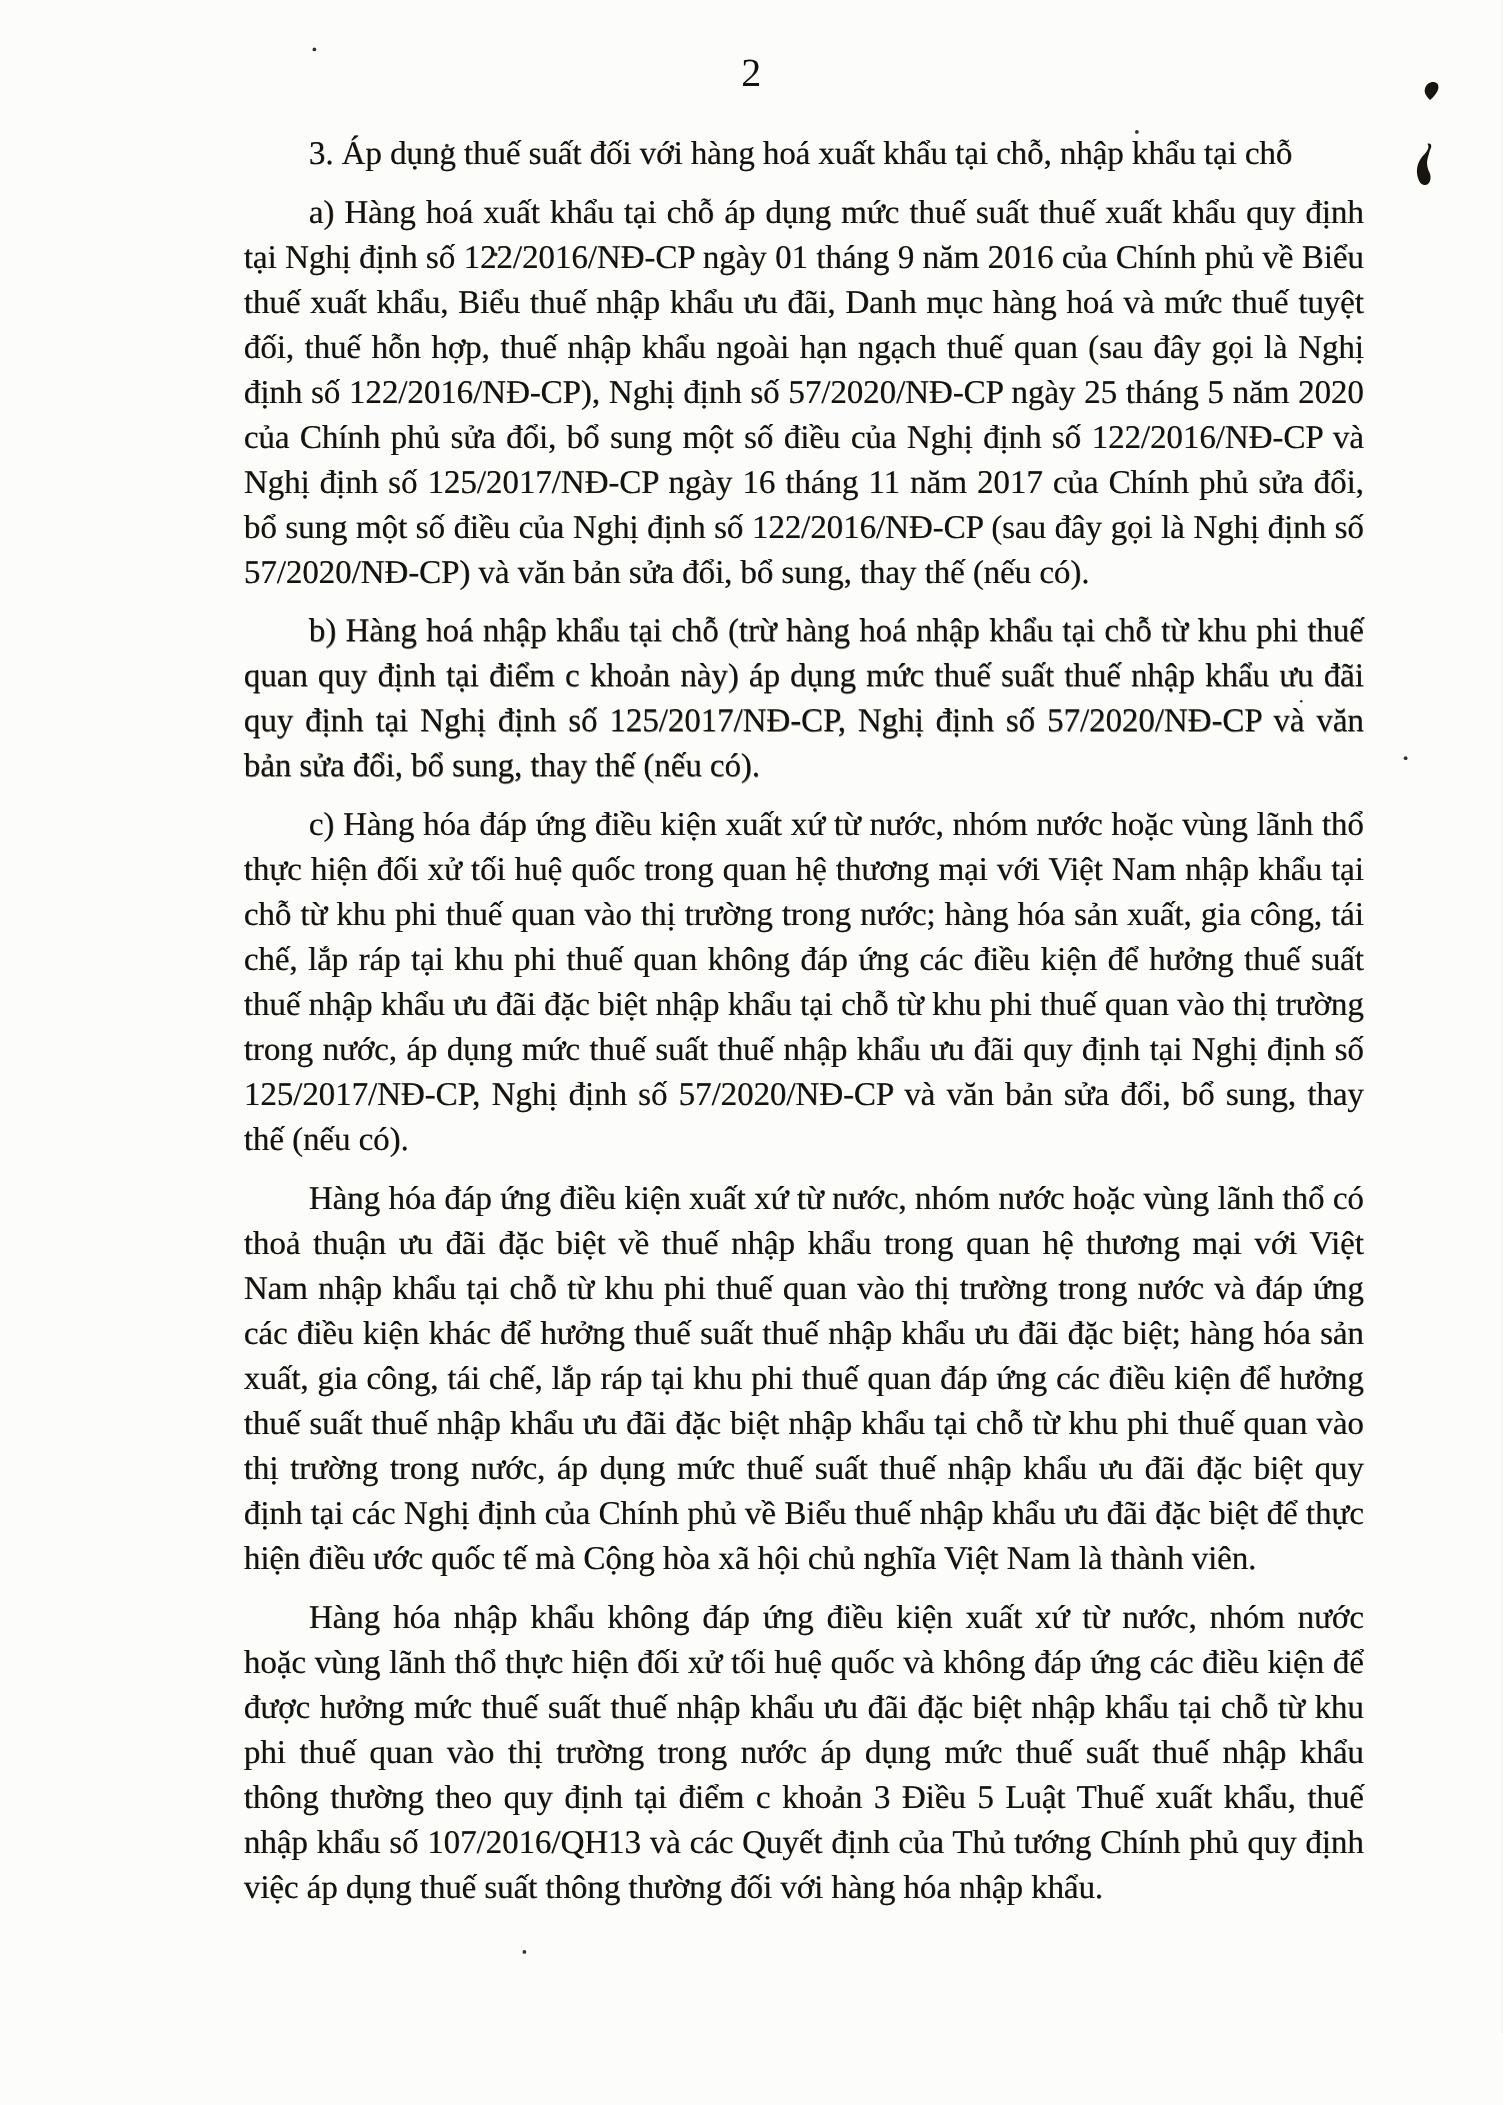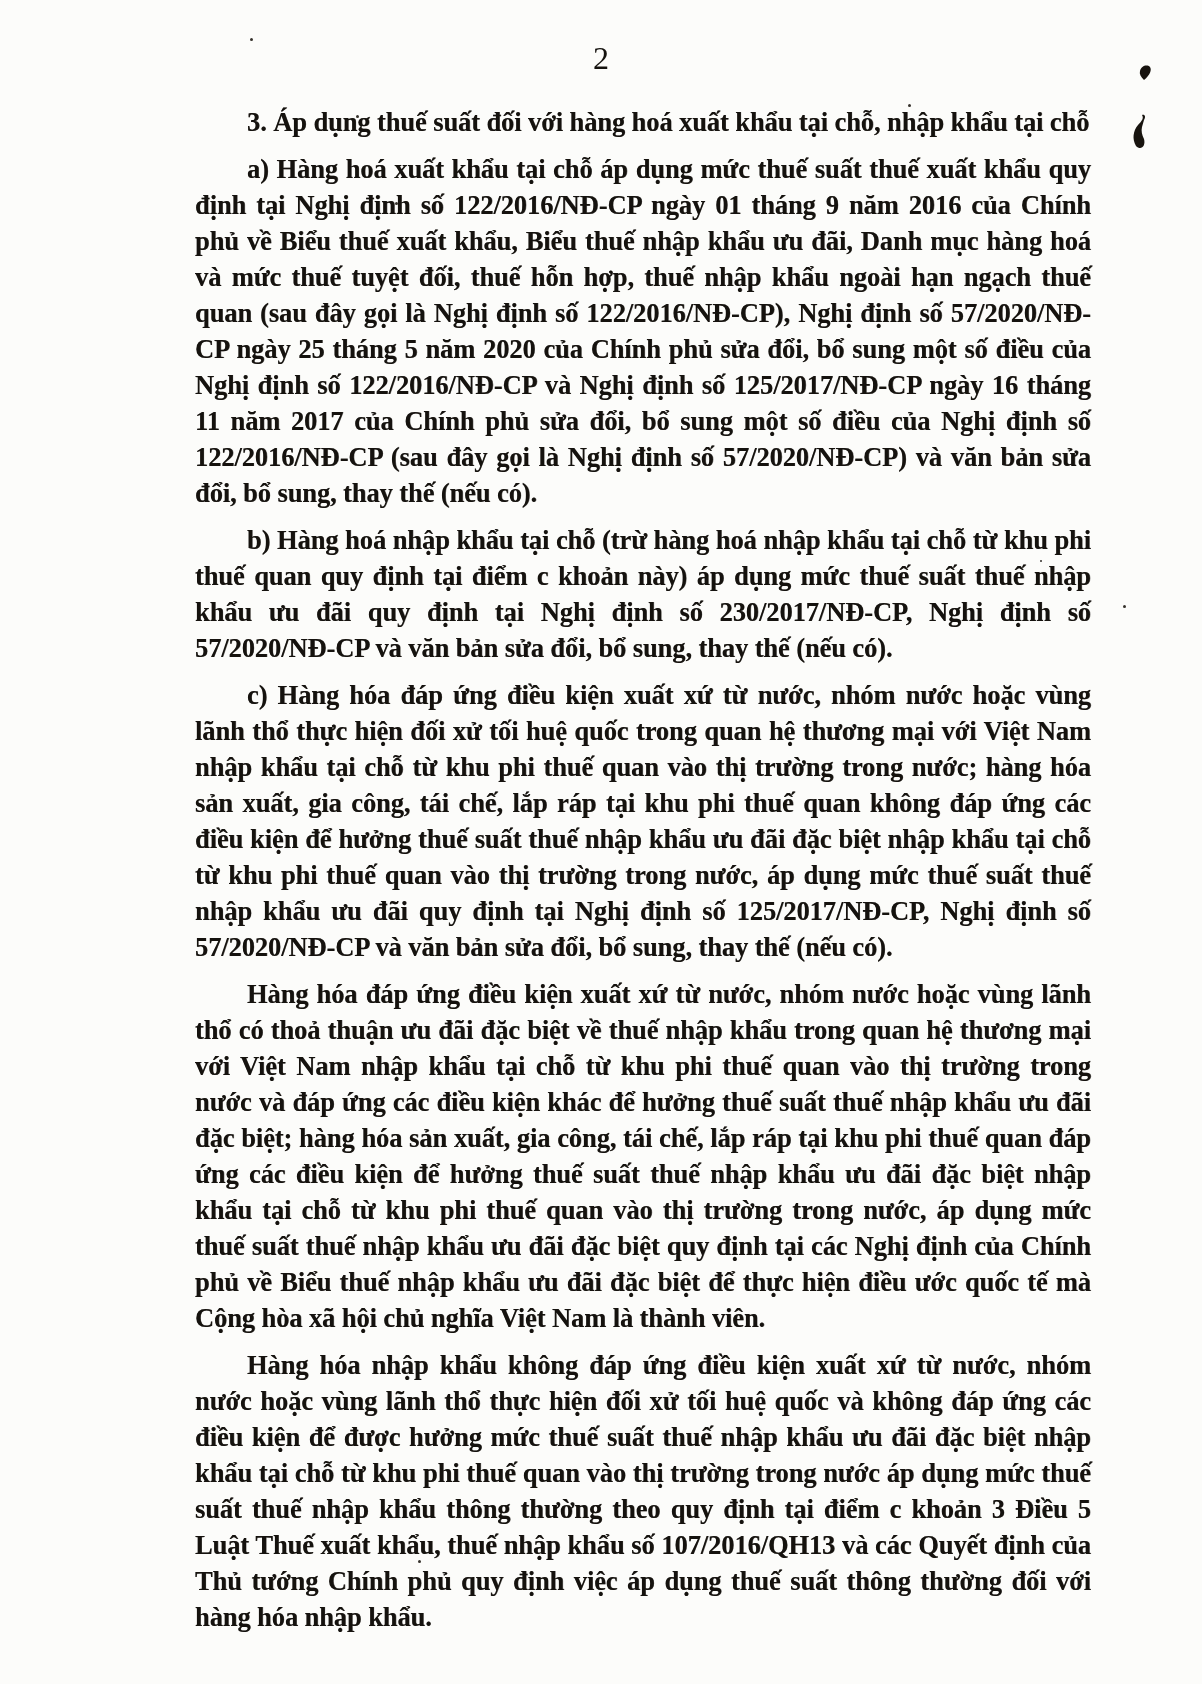--- a/index.html
+++ b/index.html
@@ -22,40 +22,39 @@
     position:absolute; left:195px; top:104px; width:896px;
     font-size:26.5px;
     line-height:36px;
     letter-spacing:-0.1px;
     text-align:justify;
     text-shadow:0.35px 0.35px 0 rgba(22,18,14,0.55);
   }
   .para {
     margin:0 0 11px 0;
     text-indent:52px;
-    font-weight:bold;
   }
   .speck {
     position:absolute;
     background:#35312b;
     border-radius:50%;
   }
   .ink-marks { position:absolute; left:1118px; top:58px; }
 </style>
 </head>
 <body>
 
 <div class="page">
 
   <div class="page-number">2</div>
 
   <div class="content">
     <p class="para">3. Áp dụng thuế suất đối với hàng hoá xuất khẩu tại chỗ, nhập khẩu tại chỗ</p>
     <p class="para">a) Hàng hoá xuất khẩu tại chỗ áp dụng mức thuế suất thuế xuất khẩu quy định tại Nghị định số 122/2016/NĐ-CP ngày 01 tháng 9 năm 2016 của Chính phủ về Biểu thuế xuất khẩu, Biểu thuế nhập khẩu ưu đãi, Danh mục hàng hoá và mức thuế tuyệt đối, thuế hỗn hợp, thuế nhập khẩu ngoài hạn ngạch thuế quan (sau đây gọi là Nghị định số 122/2016/NĐ-CP), Nghị định số 57/2020/NĐ-CP ngày 25 tháng 5 năm 2020 của Chính phủ sửa đổi, bổ sung một số điều của Nghị định số 122/2016/NĐ-CP và Nghị định số 125/2017/NĐ-CP ngày 16 tháng 11 năm 2017 của Chính phủ sửa đổi, bổ sung một số điều của Nghị định số 122/2016/NĐ-CP (sau đây gọi là Nghị định số 57/2020/NĐ-CP) và văn bản sửa đổi, bổ sung, thay thế (nếu có).</p>
-    <p class="para">b) Hàng hoá nhập khẩu tại chỗ (trừ hàng hoá nhập khẩu tại chỗ từ khu phi thuế quan quy định tại điểm c khoản này) áp dụng mức thuế suất thuế nhập khẩu ưu đãi quy định tại Nghị định số 230/2017/NĐ-CP, Nghị định số 57/2020/NĐ-CP và văn bản sửa đổi, bổ sung, thay thế (nếu có).</p>
+    <p class="para">b) Hàng hoá nhập khẩu tại chỗ (trừ hàng hoá nhập khẩu tại chỗ từ khu phi thuế quan quy định tại điểm c khoản này) áp dụng mức thuế suất thuế nhập khẩu ưu đãi quy định tại Nghị định số 125/2017/NĐ-CP, Nghị định số 57/2020/NĐ-CP và văn bản sửa đổi, bổ sung, thay thế (nếu có).</p>
     <p class="para">c) Hàng hóa đáp ứng điều kiện xuất xứ từ nước, nhóm nước hoặc vùng lãnh thổ thực hiện đối xử tối huệ quốc trong quan hệ thương mại với Việt Nam nhập khẩu tại chỗ từ khu phi thuế quan vào thị trường trong nước; hàng hóa sản xuất, gia công, tái chế, lắp ráp tại khu phi thuế quan không đáp ứng các điều kiện để hưởng thuế suất thuế nhập khẩu ưu đãi đặc biệt nhập khẩu tại chỗ từ khu phi thuế quan vào thị trường trong nước, áp dụng mức thuế suất thuế nhập khẩu ưu đãi quy định tại Nghị định số 125/2017/NĐ-CP, Nghị định số 57/2020/NĐ-CP và văn bản sửa đổi, bổ sung, thay thế (nếu có).</p>
     <p class="para">Hàng hóa đáp ứng điều kiện xuất xứ từ nước, nhóm nước hoặc vùng lãnh thổ có thoả thuận ưu đãi đặc biệt về thuế nhập khẩu trong quan hệ thương mại với Việt Nam nhập khẩu tại chỗ từ khu phi thuế quan vào thị trường trong nước và đáp ứng các điều kiện khác để hưởng thuế suất thuế nhập khẩu ưu đãi đặc biệt; hàng hóa sản xuất, gia công, tái chế, lắp ráp tại khu phi thuế quan đáp ứng các điều kiện để hưởng thuế suất thuế nhập khẩu ưu đãi đặc biệt nhập khẩu tại chỗ từ khu phi thuế quan vào thị trường trong nước, áp dụng mức thuế suất thuế nhập khẩu ưu đãi đặc biệt quy định tại các Nghị định của Chính phủ về Biểu thuế nhập khẩu ưu đãi đặc biệt để thực hiện điều ước quốc tế mà Cộng hòa xã hội chủ nghĩa Việt Nam là thành viên.</p>
     <p class="para">Hàng hóa nhập khẩu không đáp ứng điều kiện xuất xứ từ nước, nhóm nước hoặc vùng lãnh thổ thực hiện đối xử tối huệ quốc và không đáp ứng các điều kiện để được hưởng mức thuế suất thuế nhập khẩu ưu đãi đặc biệt nhập khẩu tại chỗ từ khu phi thuế quan vào thị trường trong nước áp dụng mức thuế suất thuế nhập khẩu thông thường theo quy định tại điểm c khoản 3 Điều 5 Luật Thuế xuất khẩu, thuế nhập khẩu số 107/2016/QH13 và các Quyết định của Thủ tướng Chính phủ quy định việc áp dụng thuế suất thông thường đối với hàng hóa nhập khẩu.</p>
   </div>
 
   <svg class="ink-marks" width="44" height="104" viewBox="0 0 44 104" xmlns="http://www.w3.org/2000/svg">
     <path d="M22,13 C23,8 29,6 32,9 C34,12 32,17 26,22 C23,19 21,16 22,13 Z" fill="#18140f"></path>
     <path d="M26,62 C28,59 27,56 24,57 C26,60 24,63 20,67 C15,73 14,81 18,88 C23,93 28,88 26,81 C24,77 23,73 24,69 Z" fill="#18140f"></path>
   </svg>
 

